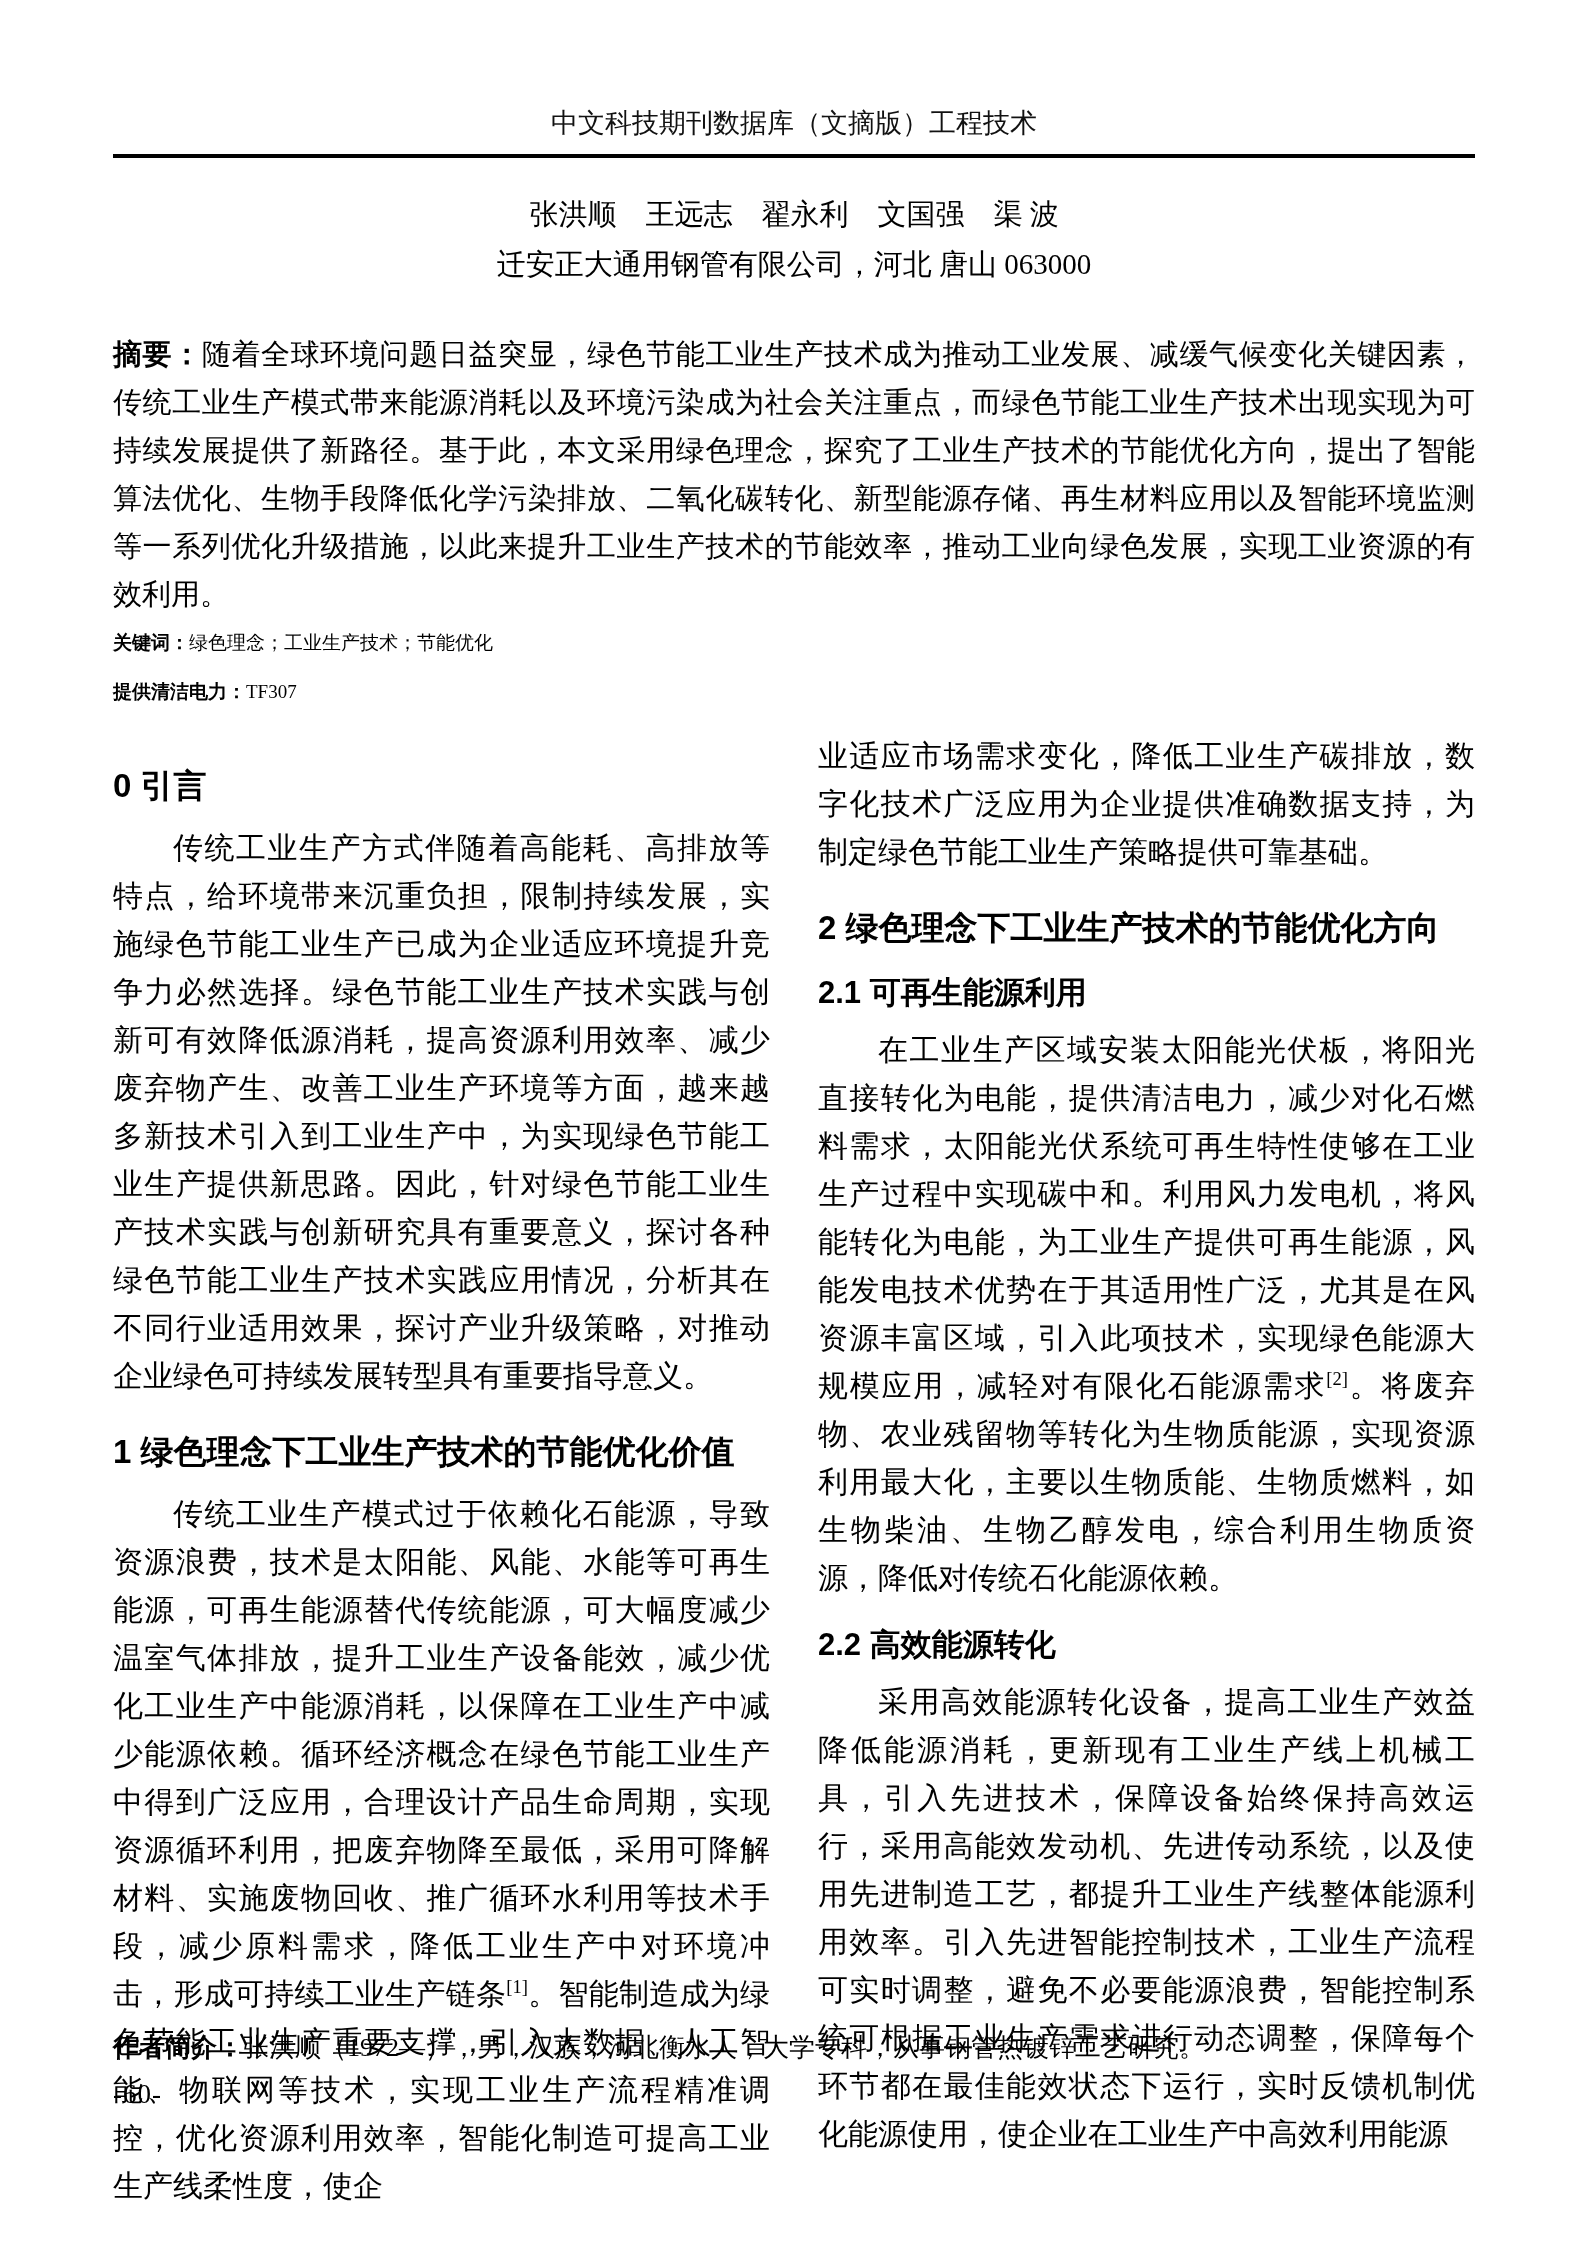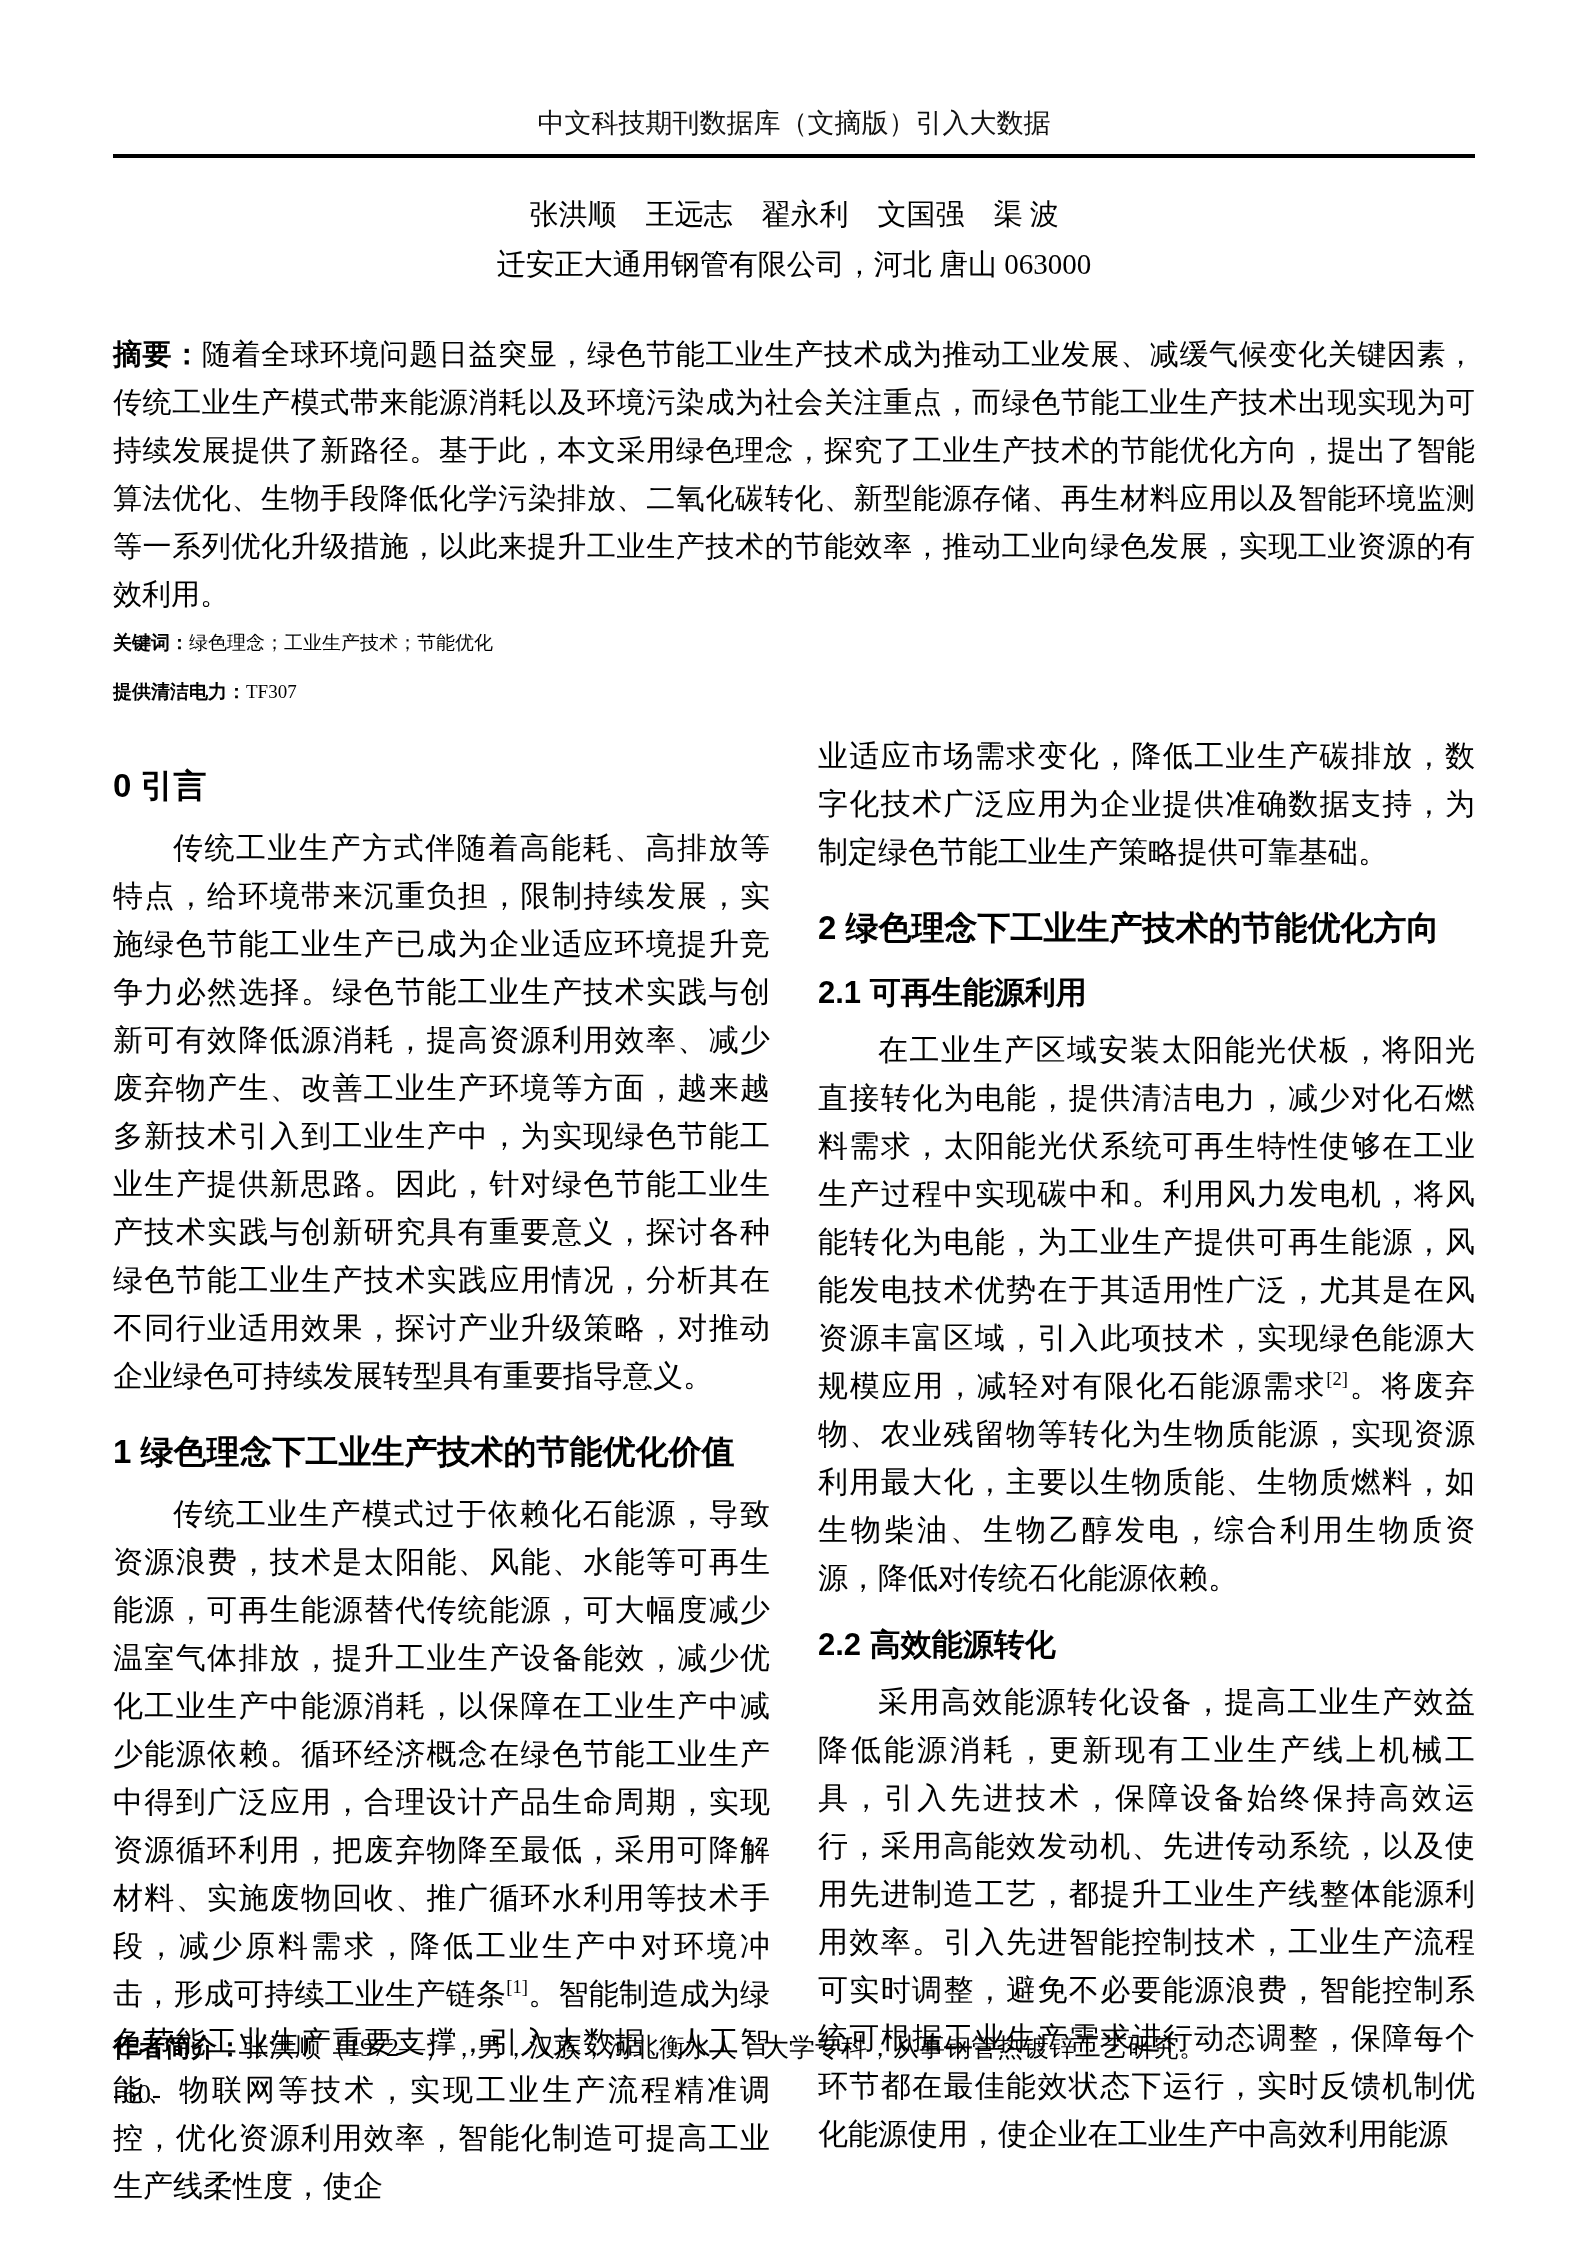--- a/index.html
+++ b/index.html
@@ -107,21 +107,21 @@
     margin-top:4px;
     font-size:27px;
     letter-spacing:1px;
   }
 </style>
 </head>
 <body>
 
 <div class="page">
 
-  <div class="journal-header">中文科技期刊数据库（文摘版）引入大数据</div>
+  <div class="journal-header">中文科技期刊数据库（文摘版）工程技术</div>
 
   <div class="header-rule"></div>
 
 
   <div class="authors">张洪顺　王远志　翟永利　文国强　渠 波</div>
 
   <div class="affiliation">迁安正大通用钢管有限公司，河北 唐山 063000</div>
 
   <p class="abstract"><span class="blabel">摘要：</span><span>随着全球环境问题日益突显，绿色节能工业生产技术成为推动工业发展、减缓气候变化关键因素，传统工业生产模式带来能源消耗以及环境污染成为社会关注重点，而绿色节能工业生产技术出现实现为可持续发展提供了新路径。基于此，本文采用绿色理念，探究了工业生产技术的节能优化方向，提出了智能算法优化、生物手段降低化学污染排放、二氧化碳转化、新型能源存储、再生材料应用以及智能环境监测等一系列优化升级措施，以此来提升工业生产技术的节能效率，推动工业向绿色发展，实现工业资源的有效利用。</span></p>
 

